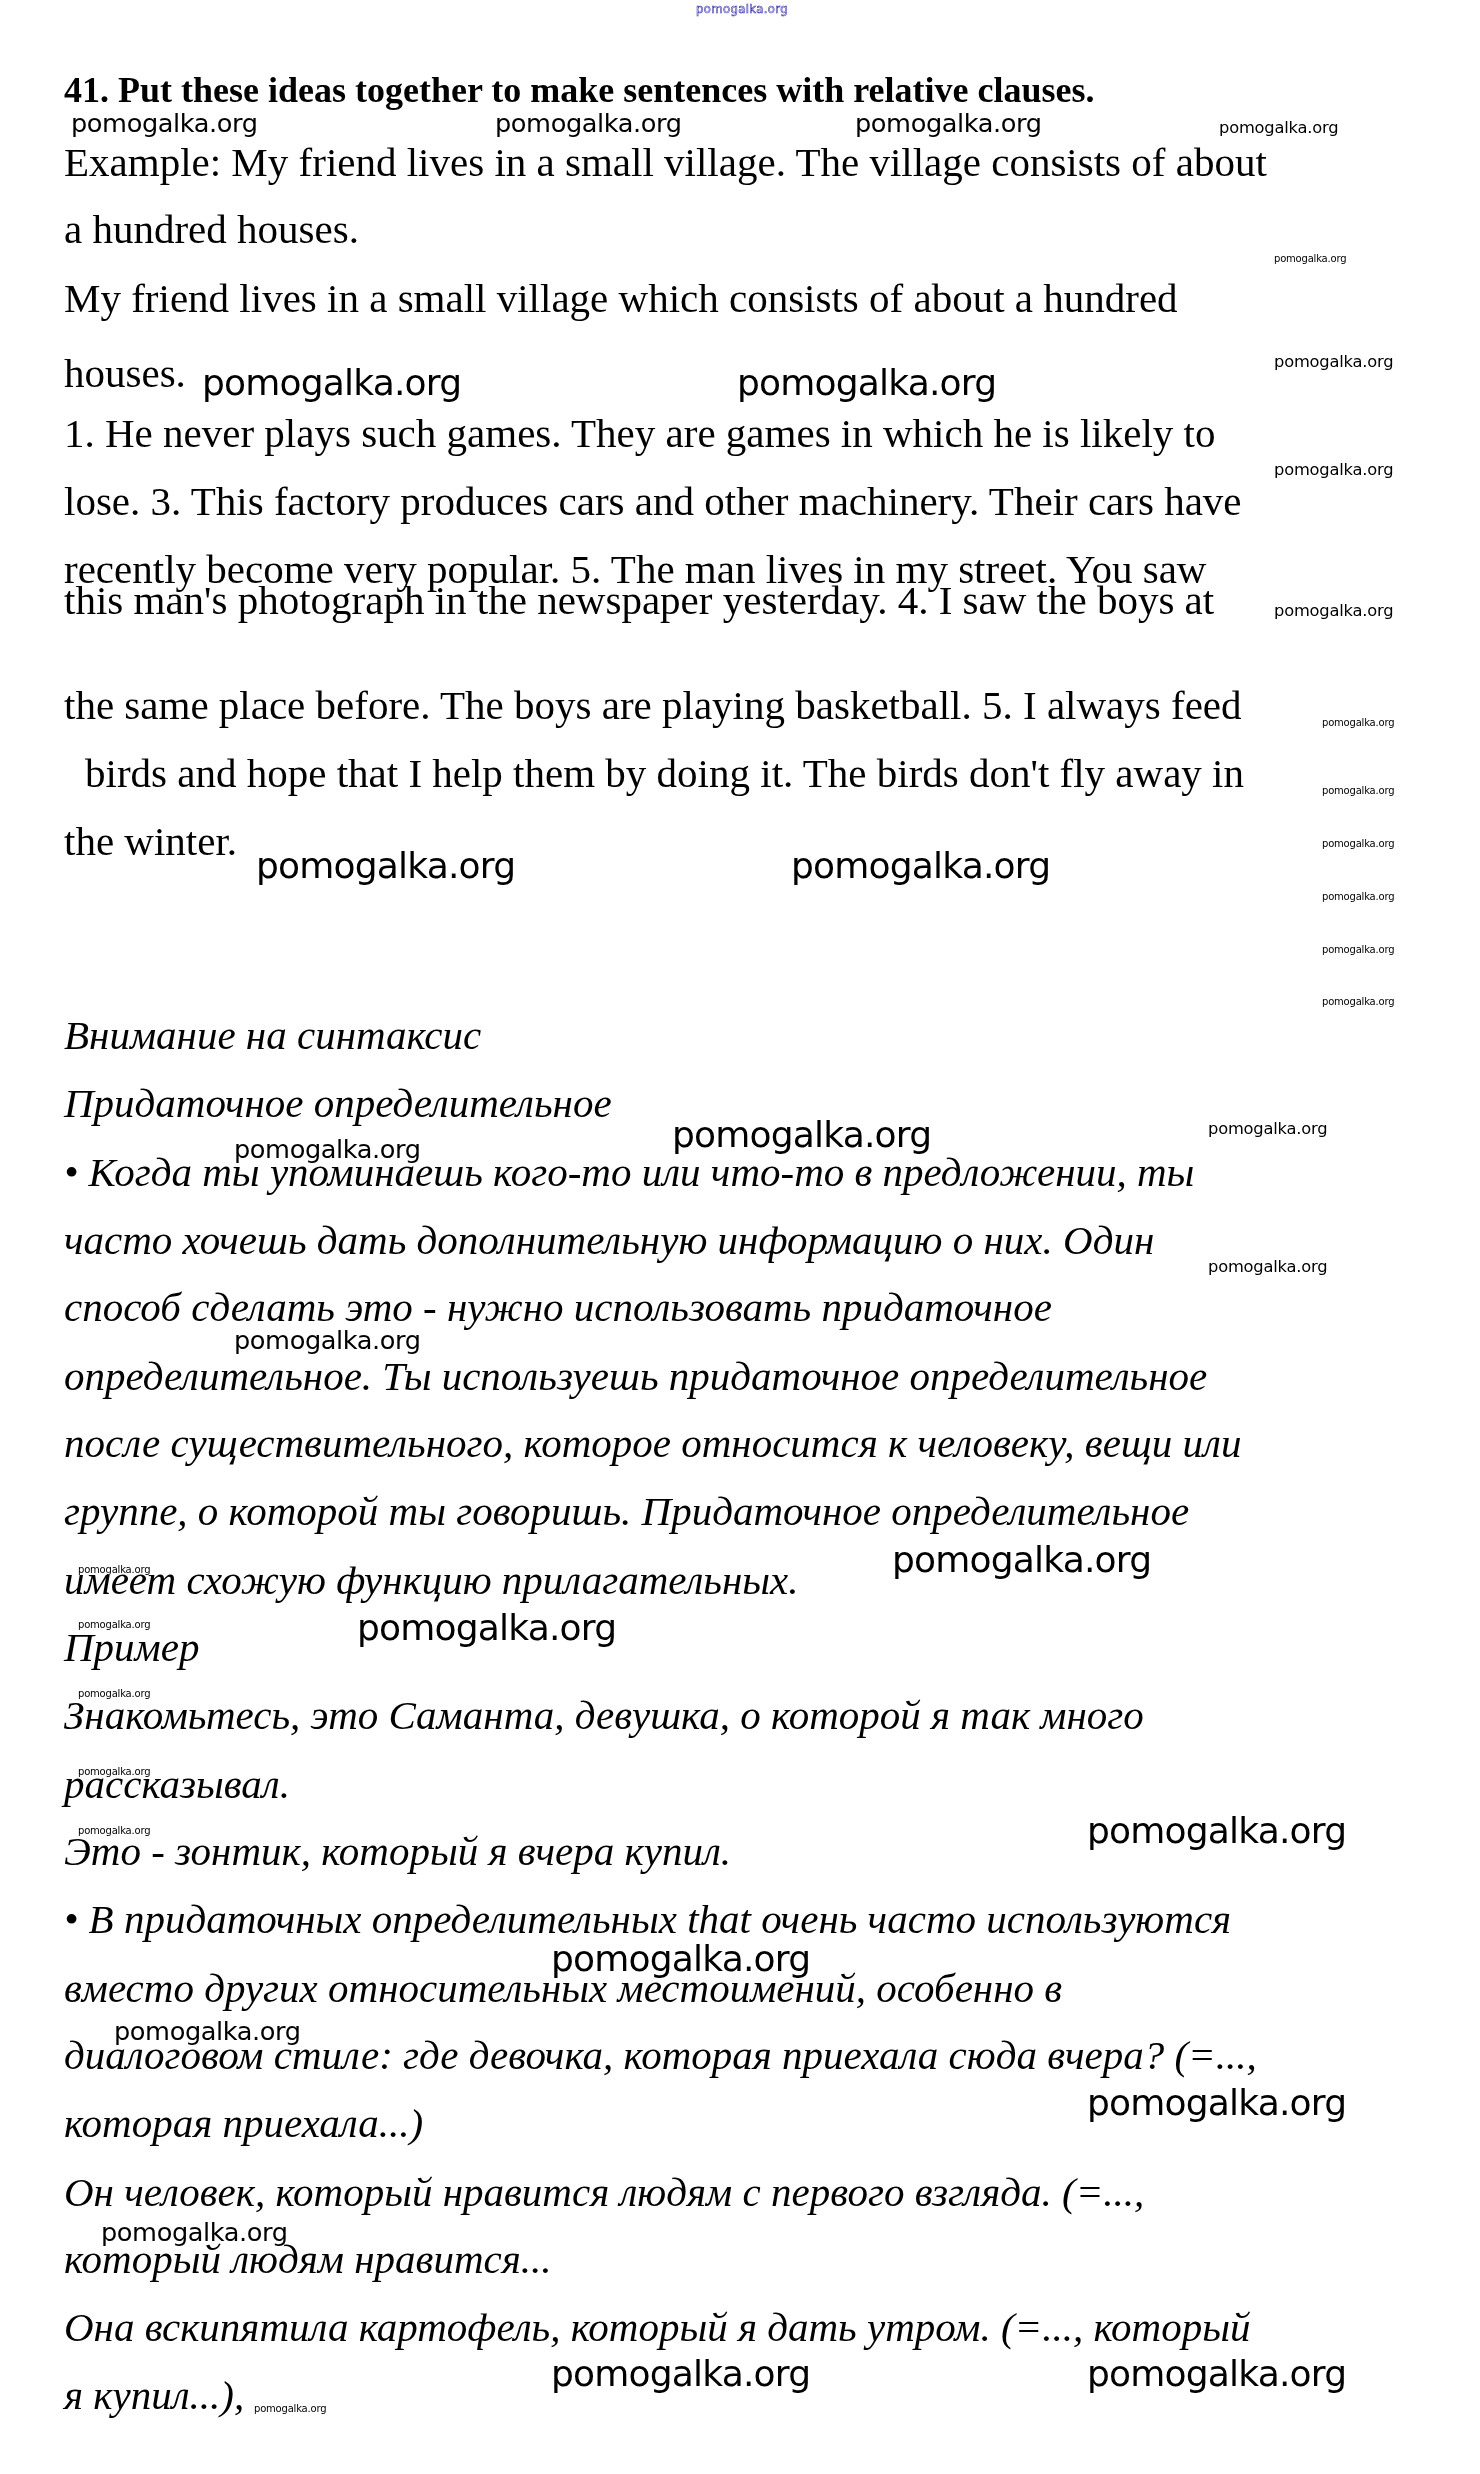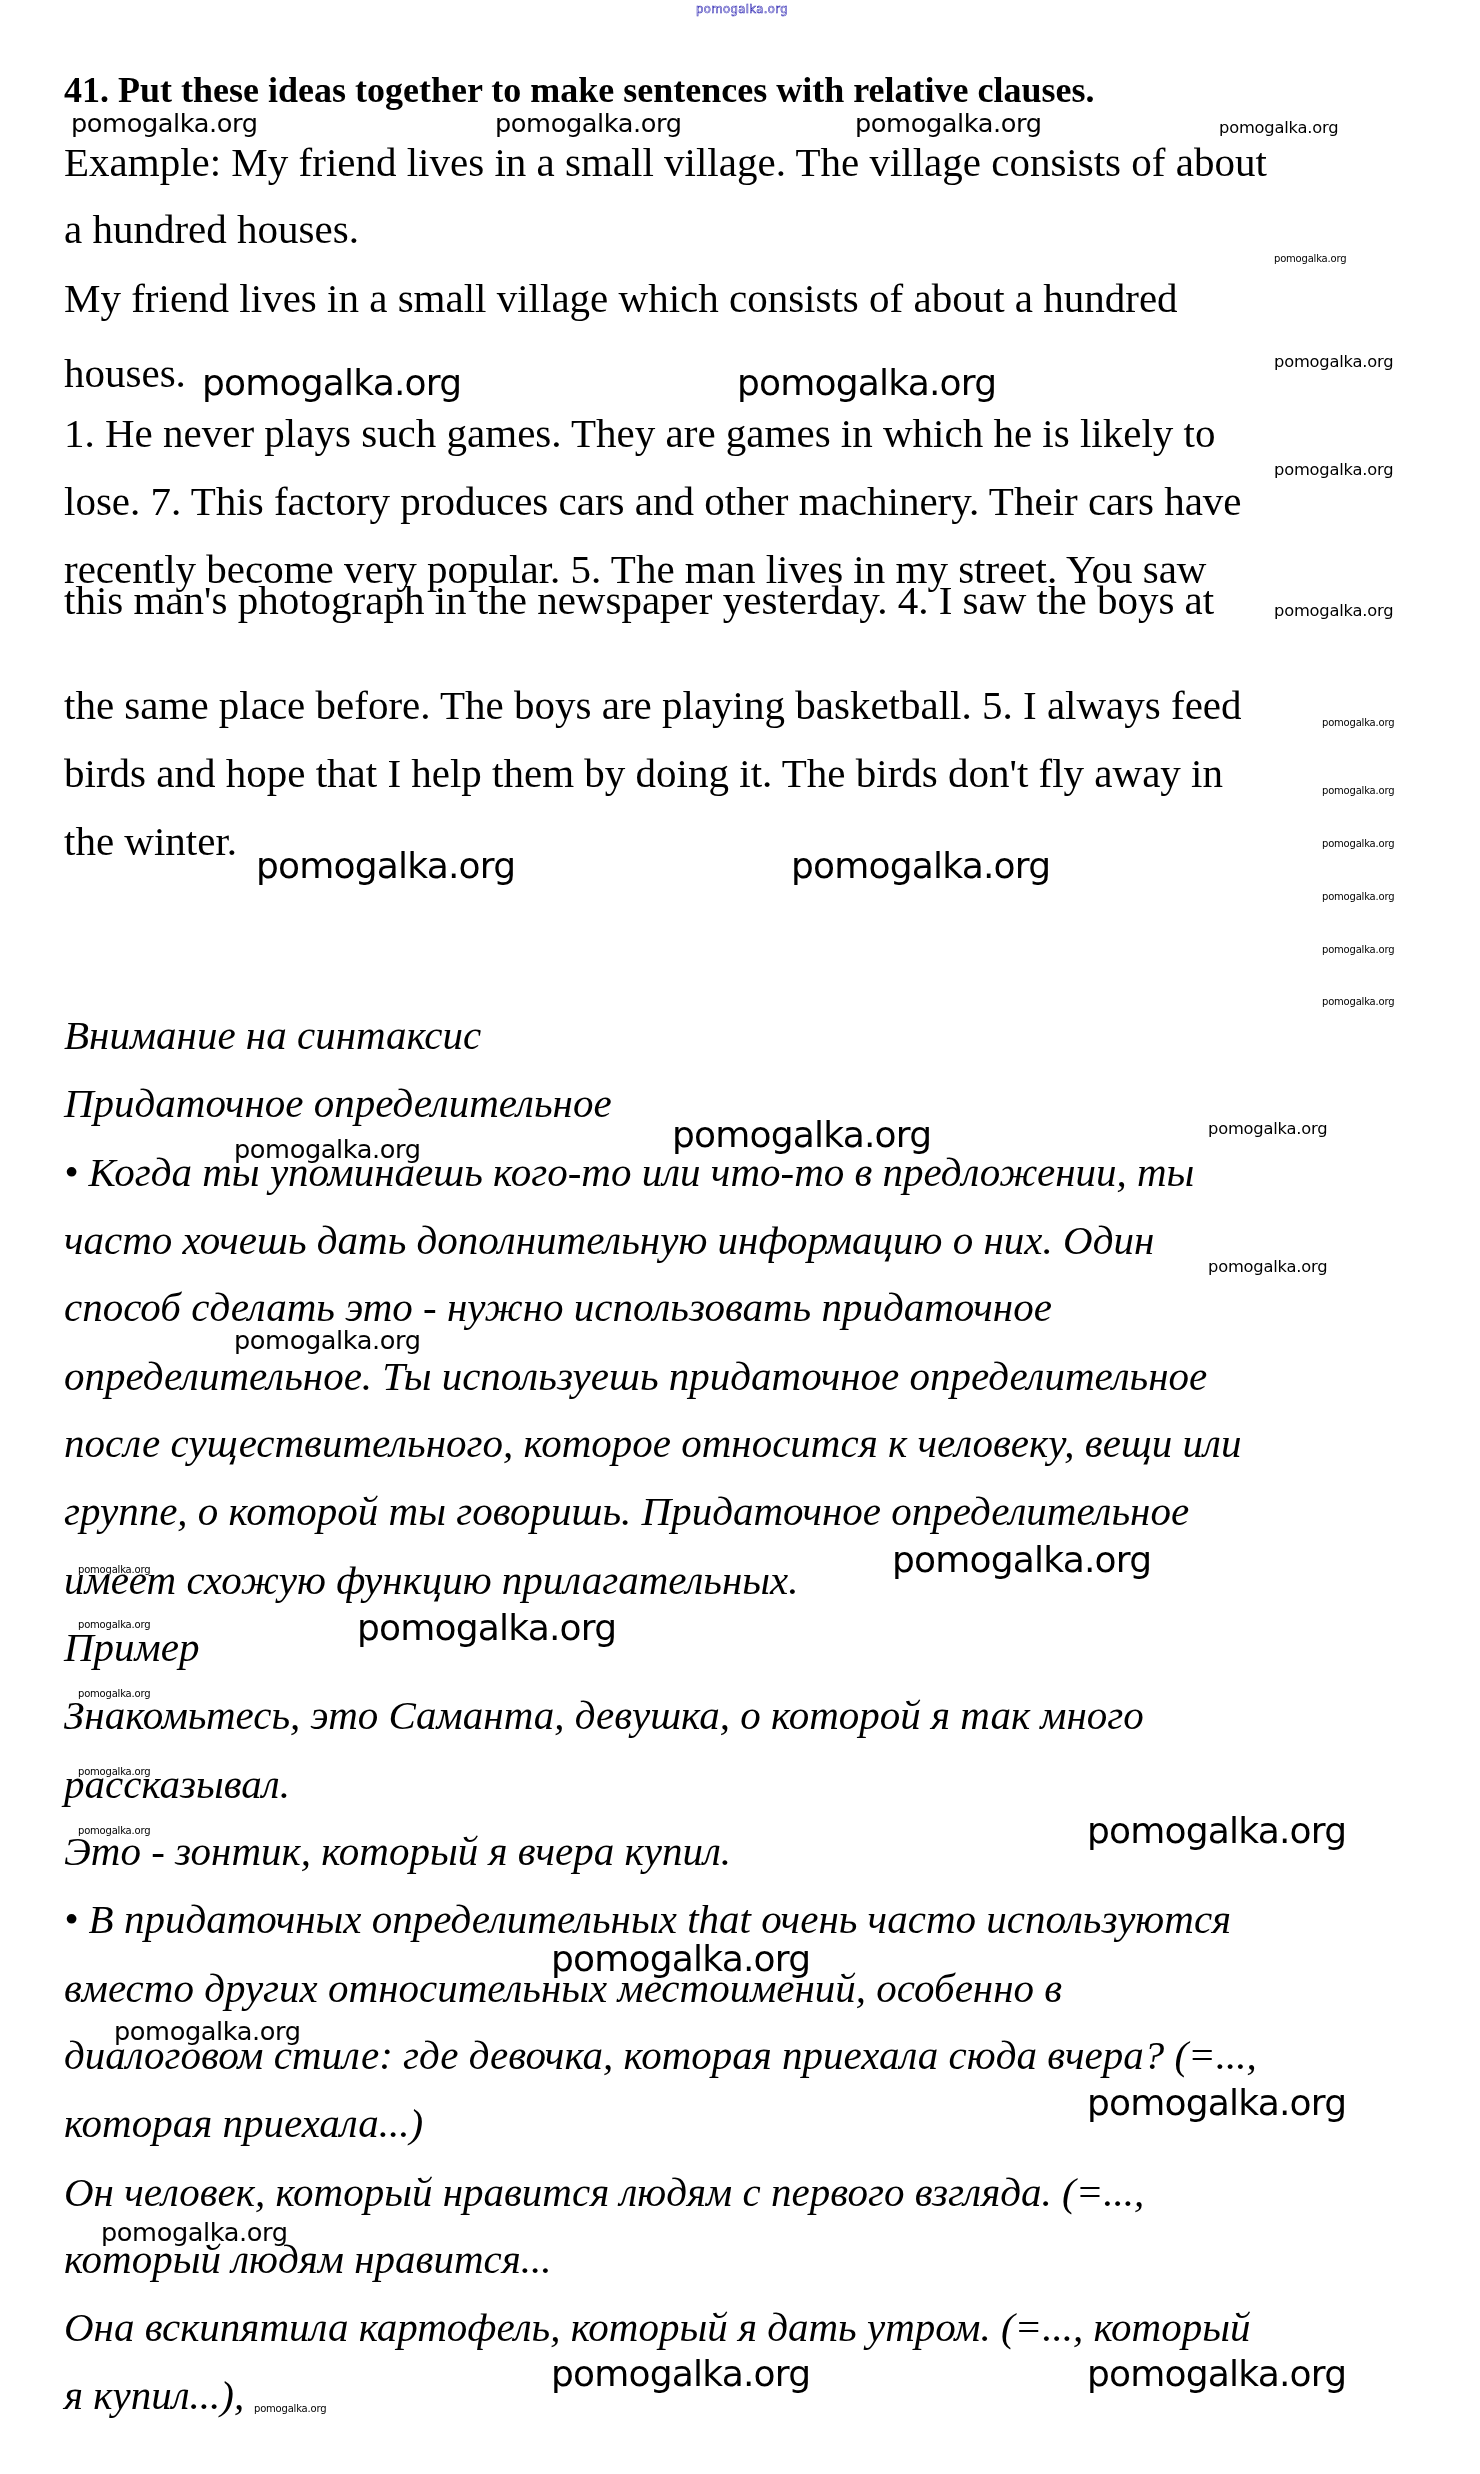--- a/index.html
+++ b/index.html
@@ -30,25 +30,25 @@
 <body>
 
 <div class="wm-top">pomogalka.org</div>
 
 <div class="line heading" style="top:72px;">41. Put these ideas together to make sentences with relative clauses.</div>
 <div class="line" style="top:142px;">Example: My friend lives in a small village. The village consists of about</div>
 <div class="line" style="top:209px;">a hundred houses.</div>
 <div class="line" style="top:278px;">My friend lives in a small village which consists of about a hundred</div>
 <div class="line" style="top:353px;">houses.</div>
 <div class="line" style="top:413px;">1. He never plays such games. They are games in which he is likely to</div>
-<div class="line" style="top:481px;">lose. 7. This factory produces cars and other machinery. Their cars have</div>
+<div class="line" style="top:481px;">lose. 3. This factory produces cars and other machinery. Their cars have</div>
 <div class="line" style="top:549px;">recently become very popular. 5. The man lives in my street. You saw</div>
 <div class="line" style="top:580px;">this man's photograph in the newspaper yesterday. 4. I saw the boys at</div>
 <div class="line" style="top:685px;">the same place before. The boys are playing basketball. 5. I always feed</div>
-<div class="line" style="top:753px;">birds and hope that I help them by doing it. The birds don't fly away in</div>
+<div class="line" style="top:753px;margin-left:21px;">birds and hope that I help them by doing it. The birds don't fly away in</div>
 <div class="line" style="top:821px;">the winter.</div>
 
 <div class="line ru" style="top:1015px;">Внимание на синтаксис</div>
 <div class="line ru" style="top:1083px;">Придаточное определительное</div>
 <div class="line ru" style="top:1152px;">• Когда ты упоминаешь кого-то или что-то в предложении, ты</div>
 <div class="line ru" style="top:1220px;">часто хочешь дать дополнительную информацию о них. Один</div>
 <div class="line ru" style="top:1287px;">способ сделать это - нужно использовать придаточное</div>
 <div class="line ru" style="top:1356px;">определительное. Ты используешь придаточное определительное</div>
 <div class="line ru" style="top:1423px;">после существительного, которое относится к человеку, вещи или</div>
 <div class="line ru" style="top:1491px;">группе, о которой ты говоришь. Придаточное определительное</div>

